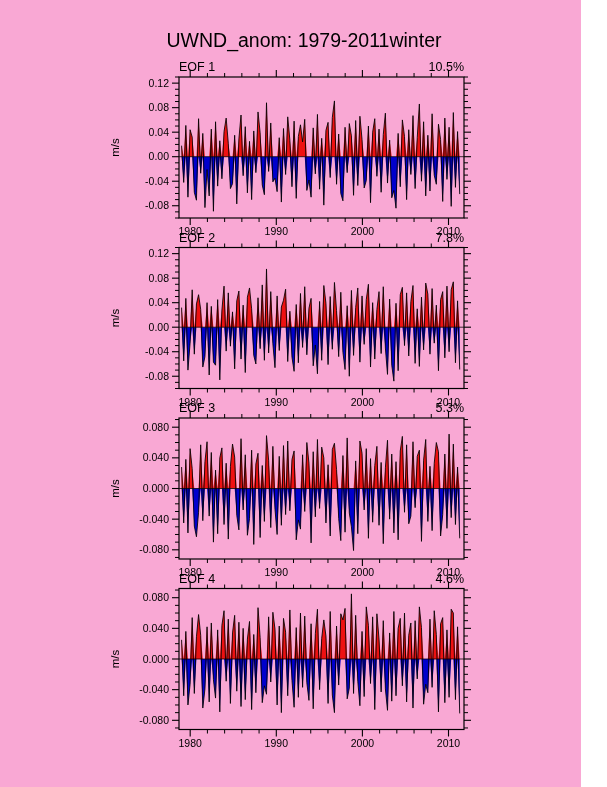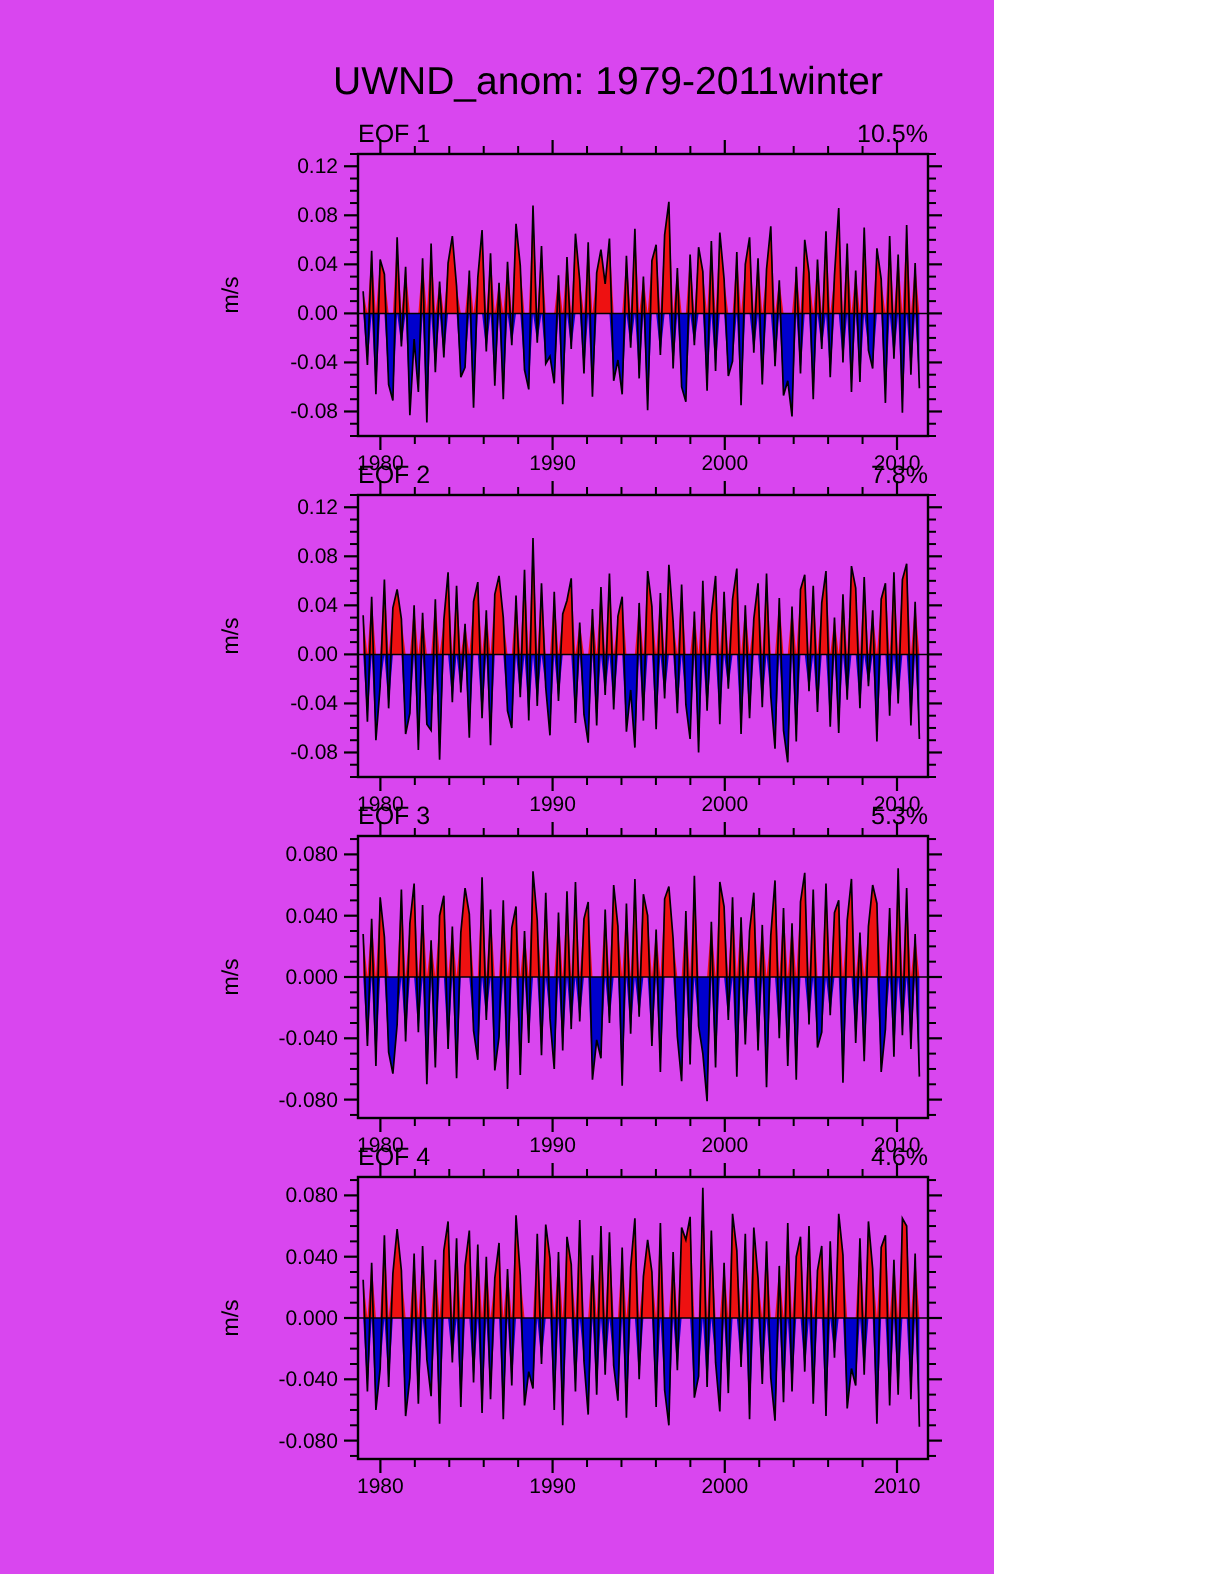--- a/index.html
+++ b/index.html
@@ -1,16 +1,16 @@
 <!DOCTYPE html>
 <html><head>
 <meta charset="utf-8">
 <style>
   html,body{margin:0;padding:0;background:#ffffff;}
-  #app{position:relative;width:497px;height:787px;background:#d946ef;overflow:hidden;
+  #app{position:relative;width:581px;height:787px;background:#f9a8d4;overflow:hidden;
        font-family:"Liberation Sans", sans-serif;}
   svg text{font-family:"Liberation Sans", sans-serif;fill:#000;}
 </style>
 </head>
 <body>
 
 <div id="app">
   <svg id="chart" width="607" height="787" viewBox="0 0 607 787">
       <text x="304" y="47" text-anchor="middle" font-size="19.5px">UWND_anom: 1979-2011winter</text>
       <g>

